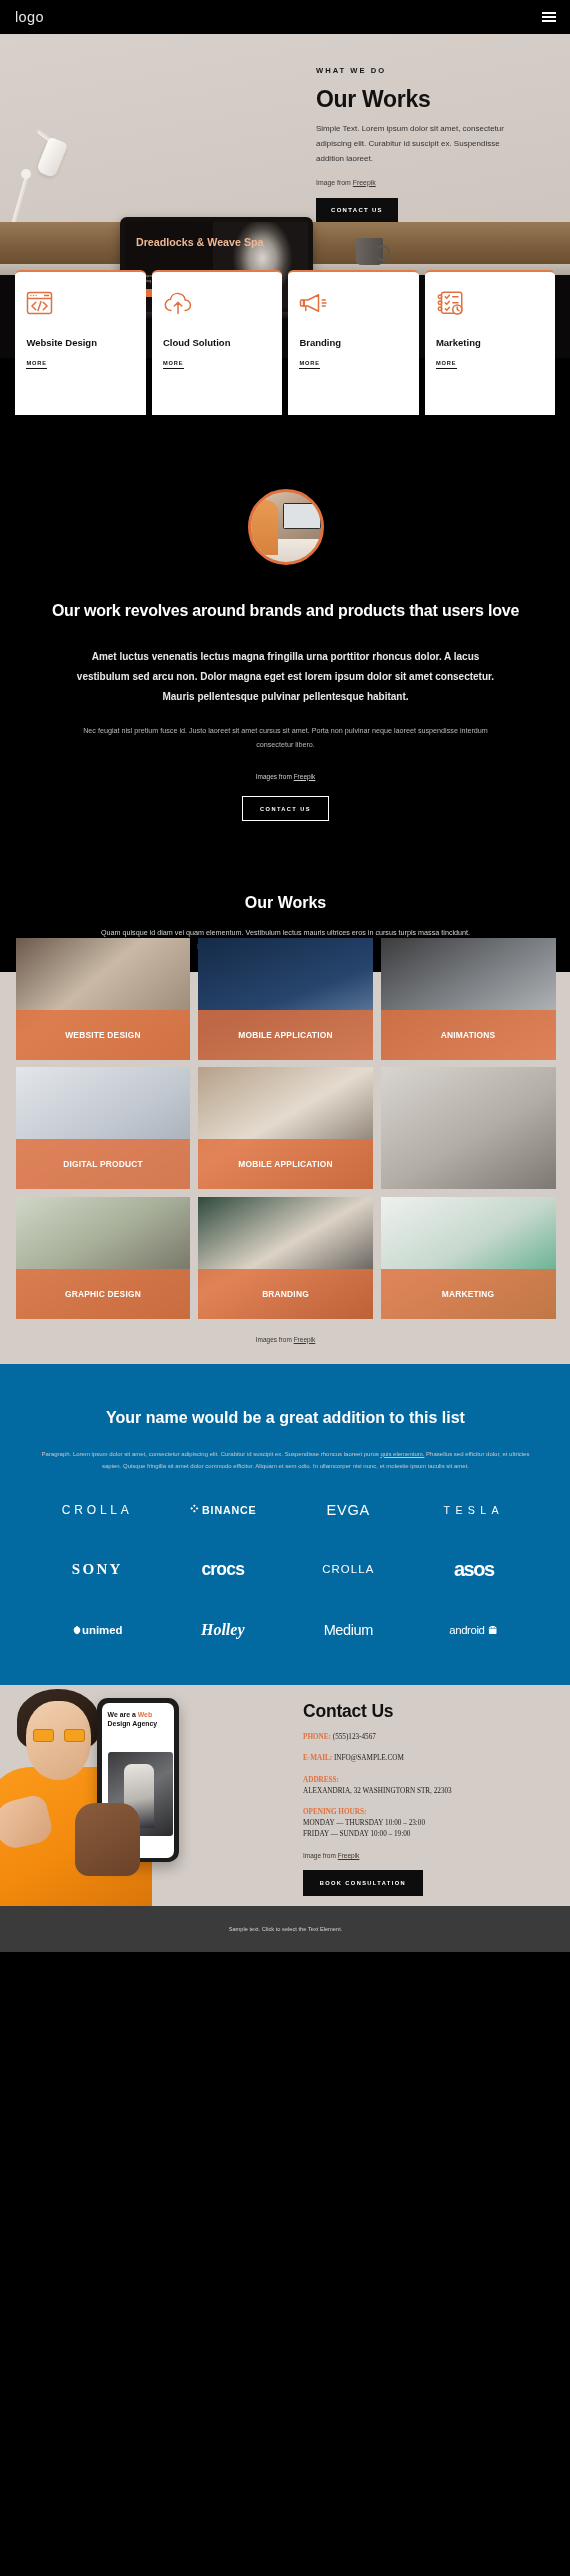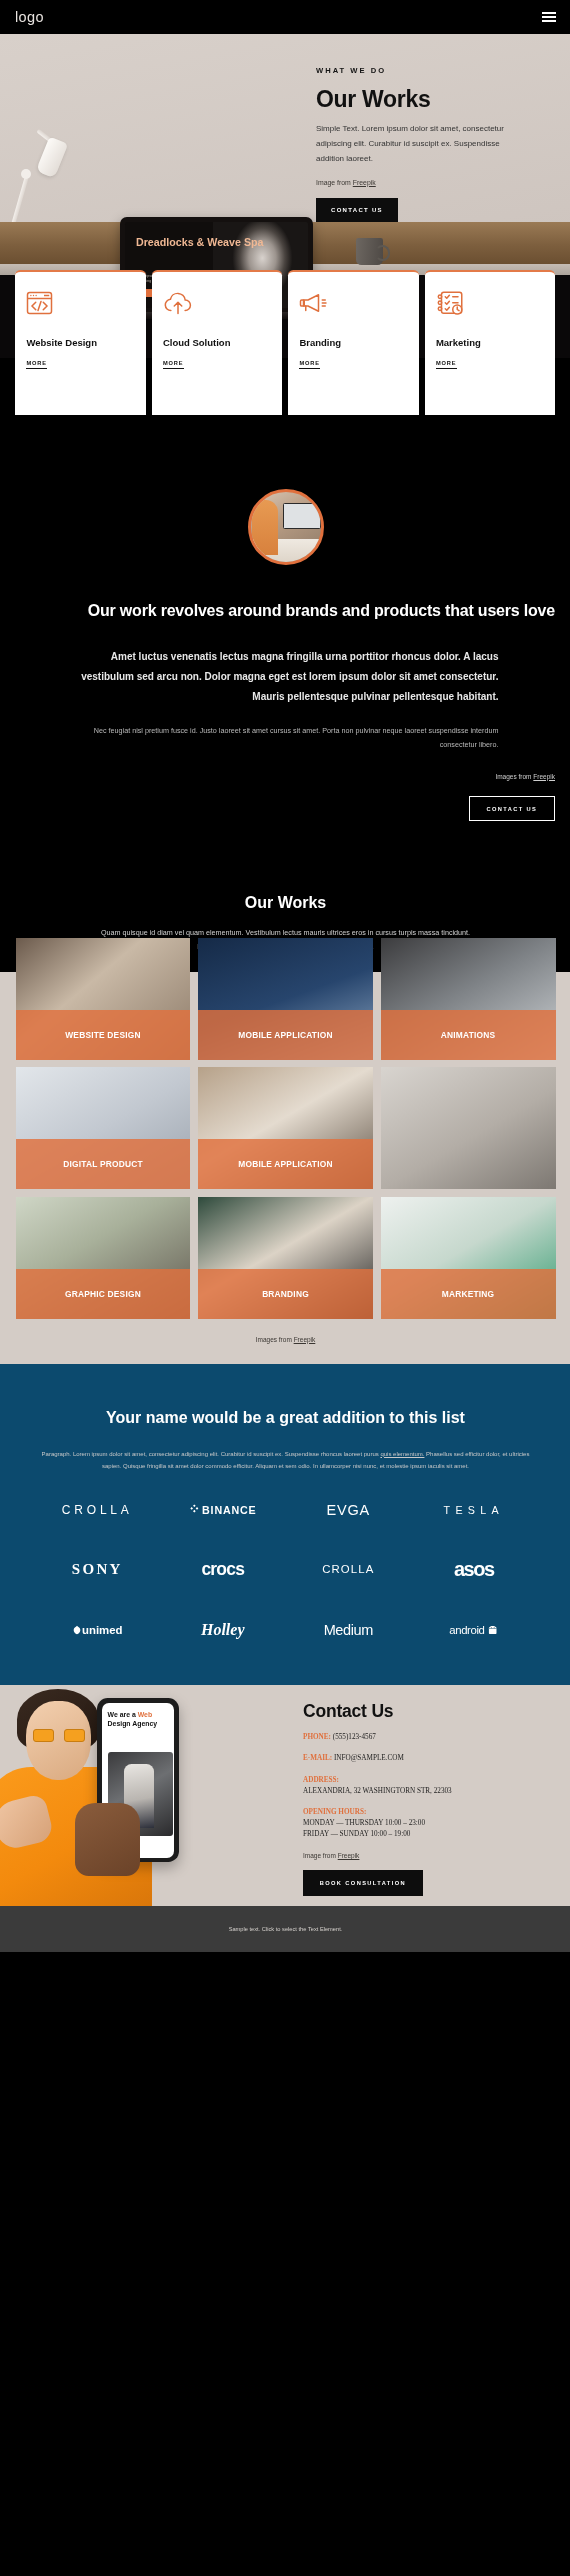--- a/index.html
+++ b/index.html
@@ -87,21 +87,21 @@
   .card {
     background:#fff; border-top:2.3px solid #e37a48; border-radius:5.3px 5.3px 0 0;
     padding:15px 11.4px 13.7px 11.4px; min-height:145px;
   }
   .card-icon { color:#e0703d; height:32px; display:flex; align-items:center; }
   .card-title { font-size:9.5px; font-weight:bold; color:#111; margin-top:18px; }
   .card-more { font-size:5.7px; font-weight:bold; letter-spacing:0.9px; color:#111;
     margin-top:12px; border-bottom:1.1px solid #111; display:inline-block; padding-bottom:1.5px; }
 
   
-  .about { background:#000; padding:55px 16px 30px; text-align:right; }
+  .about { background:#000; padding:55px 4px 30px; text-align:center; }
   .circ {
     width:76px; height:76px; border-radius:50%; margin:0 auto;
     border:3px solid #e0703d; overflow:hidden; position:relative;
     background:linear-gradient(150deg,#d9c9b8 0%, #b99d84 40%, #8a7866 100%);
   }
   .circ .monitor { position:absolute; left:32px; top:10.7px; width:38px; height:26px;
     background:#dfe2e4; border:1.5px solid #2a2a2a; border-radius:1.5px; }
   .circ .person { position:absolute; left:1.5px; top:7.6px; width:26px; height:55px;
     background:linear-gradient(180deg,#e79a52,#d8813d); border-radius:12px 12px 0 0; }
   .circ .desk2 { position:absolute; left:0; bottom:0; width:100%; height:23px;
@@ -142,21 +142,21 @@
   .p3{background:linear-gradient(150deg,#3c3c3e 0%,#7e8286 45%,#cfd3d6 100%);}
   .p4{background:linear-gradient(150deg,#e2e6ea 0%,#c2c8d0 50%,#9aa2ac 100%);}
   .p5{background:linear-gradient(150deg,#b6a189 0%,#e4dbcf 45%,#5c4f42 100%);}
   .p6{background:linear-gradient(150deg,#d8d4cf 0%,#b3ada6 55%,#7d7token 100%);}
   .p6{background:linear-gradient(150deg,#d8d4cf 0%,#b3ada6 55%,#7d7872 100%);}
   .p7{background:linear-gradient(150deg,#cfd6c6 0%,#a8b09a 40%,#5f584e 100%);}
   .p8{background:linear-gradient(150deg,#2e4a3c 0%,#dcd3c6 45%,#1d1d1d 100%);}
   .p9{background:linear-gradient(150deg,#eef1ef 0%,#c6d8cd 45%,#2f9a6d 100%);}
 
   
-  .clients { background:#0c4a6e; padding:43px 0 46px; text-align:center; }
+  .clients { background:#0369a1; padding:43px 0 46px; text-align:center; }
   .clients h2 { color:#fff; font-size:16px; font-weight:bold; line-height:1.32; }
   .clients p { color:#c9c9c9; font-size:6px; line-height:2.0; width:495px; margin:20px auto 0; }
   .clients p u { text-decoration:underline; }
   .logos { width:502px; margin:30px auto 0; display:grid;
     grid-template-columns:repeat(4,1fr); row-gap:40px; align-items:center; }
   .logo-cell { color:#fff; display:flex; align-items:center; justify-content:center; }
   .lg { font-size:13px; font-weight:bold; letter-spacing:1.5px; }
   .lg-thin { font-size:12px; letter-spacing:3.8px; font-weight:400; }
   .lg-tesla { font-size:10.7px; letter-spacing:5.3px; font-weight:400; }
   .lg-serif { font-family:"Liberation Serif", serif; font-size:15px; letter-spacing:2.3px; font-weight:bold; }

